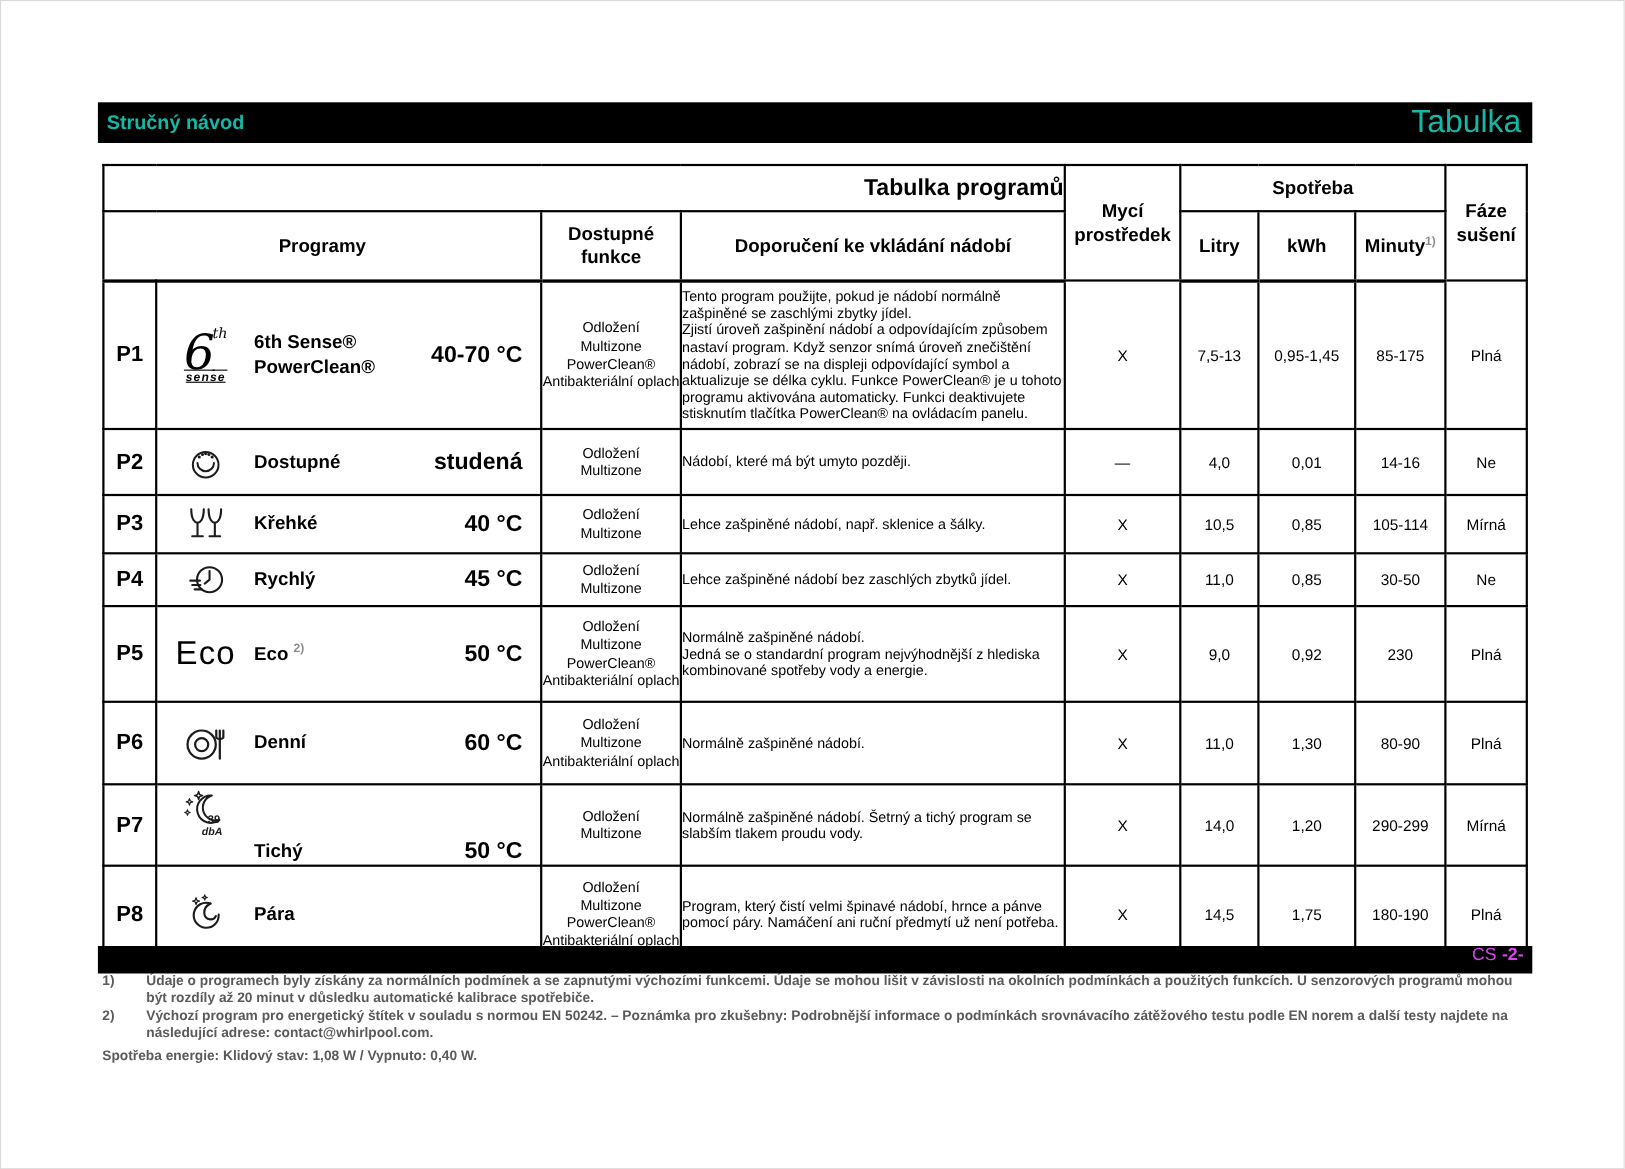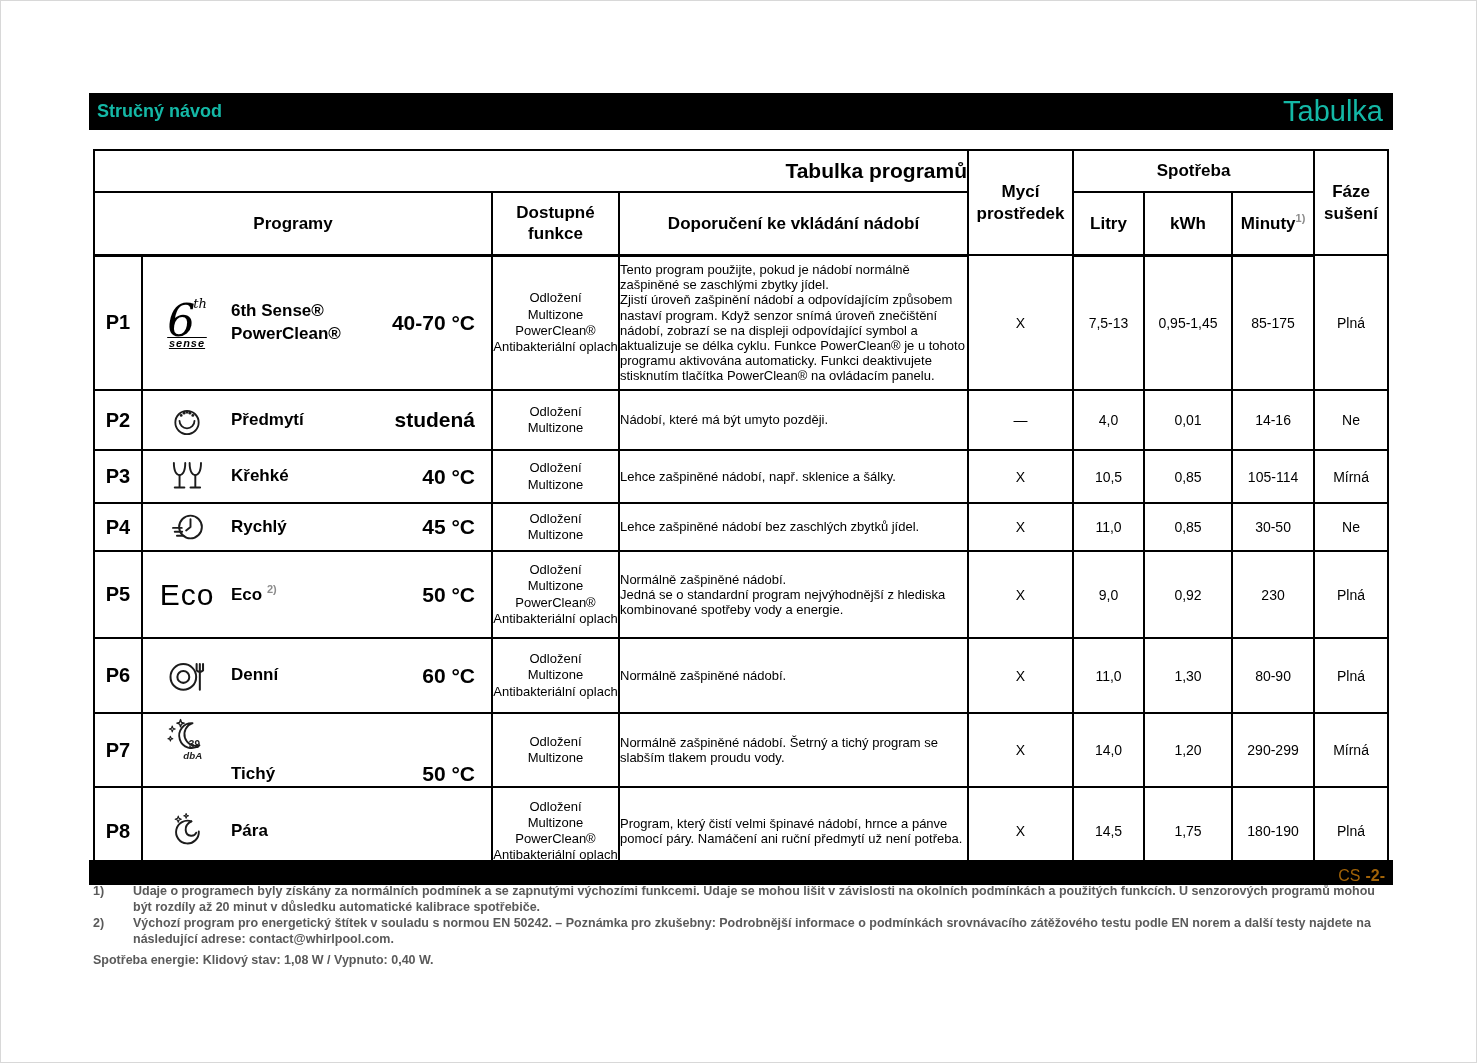--- a/index.html
+++ b/index.html
@@ -55,21 +55,21 @@
   
   .notes { margin:7px 0 0 4px; width:1296px; color:#5a5a5a; font-weight:bold; font-size:12.5px; line-height:1.28; }
   .fn { display:flex; }
   .fn-num { flex:0 0 40px; }
   .fn-text { flex:1; }
   .energy { margin-top:5px; }
 
   
   .bottombar {
     position:absolute; left:88px; top:859px; width:1304px; height:25px;
-    background:#000; color:#a16207; display:flex; align-items:flex-end;
+    background:#000; color:#d946ef; display:flex; align-items:flex-start;
     justify-content:flex-end; padding-right:8px; font-size:16px;
   }
   .bottombar .pg { font-weight:bold; margin-left:5px; }
 </style>
 </head>
 <body>
 
 <div class="page">
   <div class="content">
 
@@ -148,21 +148,21 @@
                   <path d="M15 25 a9 9 0 0 0 18 0"></path>
                   <g fill="#1c1c1c" stroke="none">
                     <circle cx="17" cy="18.5" r="1.7"></circle>
                       <circle cx="20.5" cy="15.8" r="1.7"></circle>
                     <circle cx="24" cy="14.8" r="1.7"></circle>
                       <circle cx="27.5" cy="15.8" r="1.7"></circle>
                     <circle cx="31" cy="18.5" r="1.7"></circle>
                   </g>
                 </svg>
               </div>
-              <div class="prog-name">Předmytí</div>
+              <div class="prog-name">Dostupné</div>
               <div class="prog-temp">studená</div>
             </div>
           </td>
           <td class="c-funk">Odložení
 Multizone</td>
           <td class="c-desc">Nádobí, které má být umyto později.</td>
           <td class="c-val">—</td>
           <td class="c-val">4,0</td>
           <td class="c-val">0,01</td>
           <td class="c-val">14-16</td>

